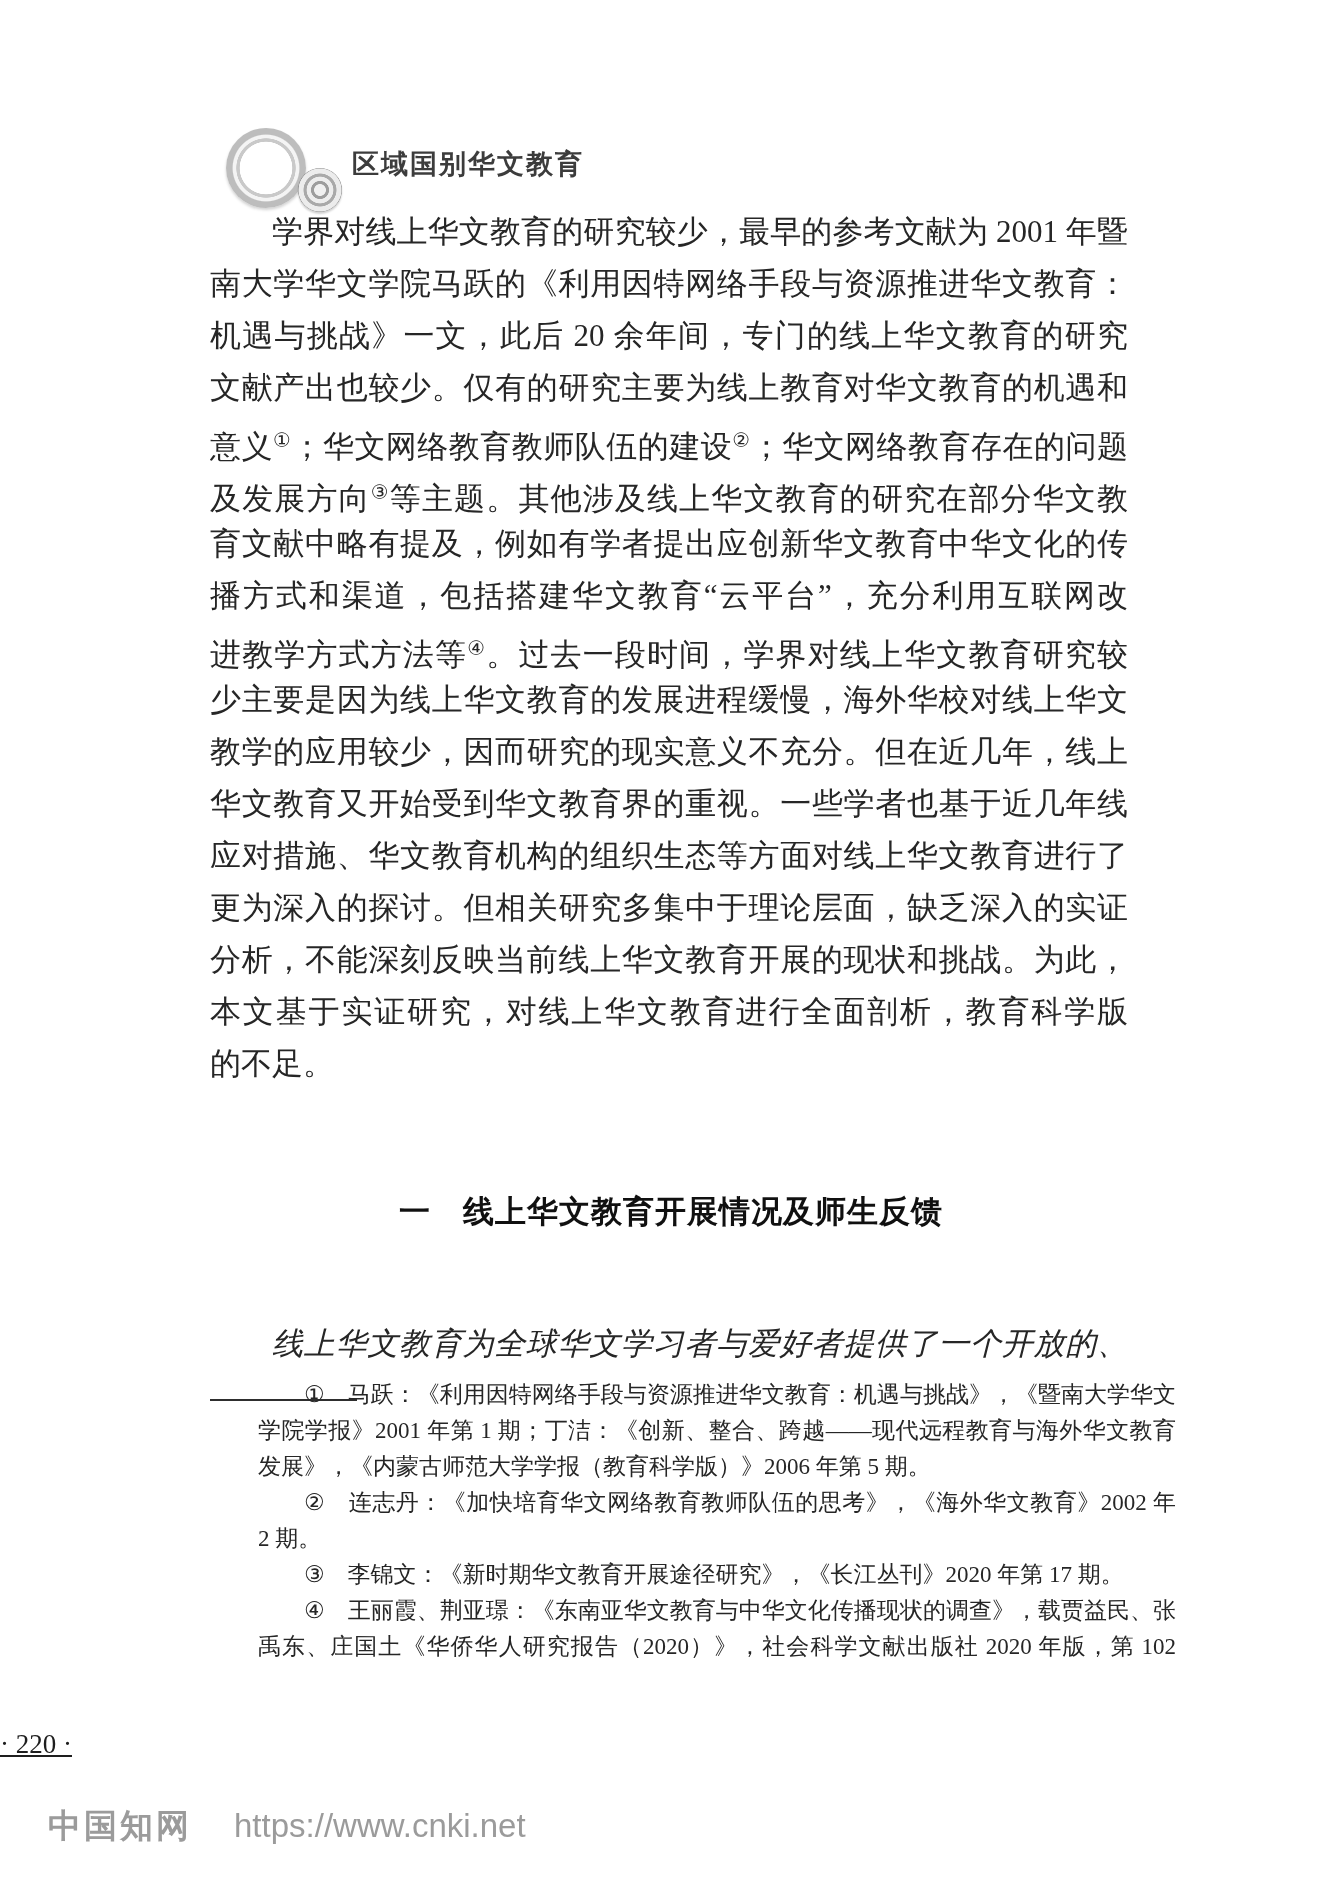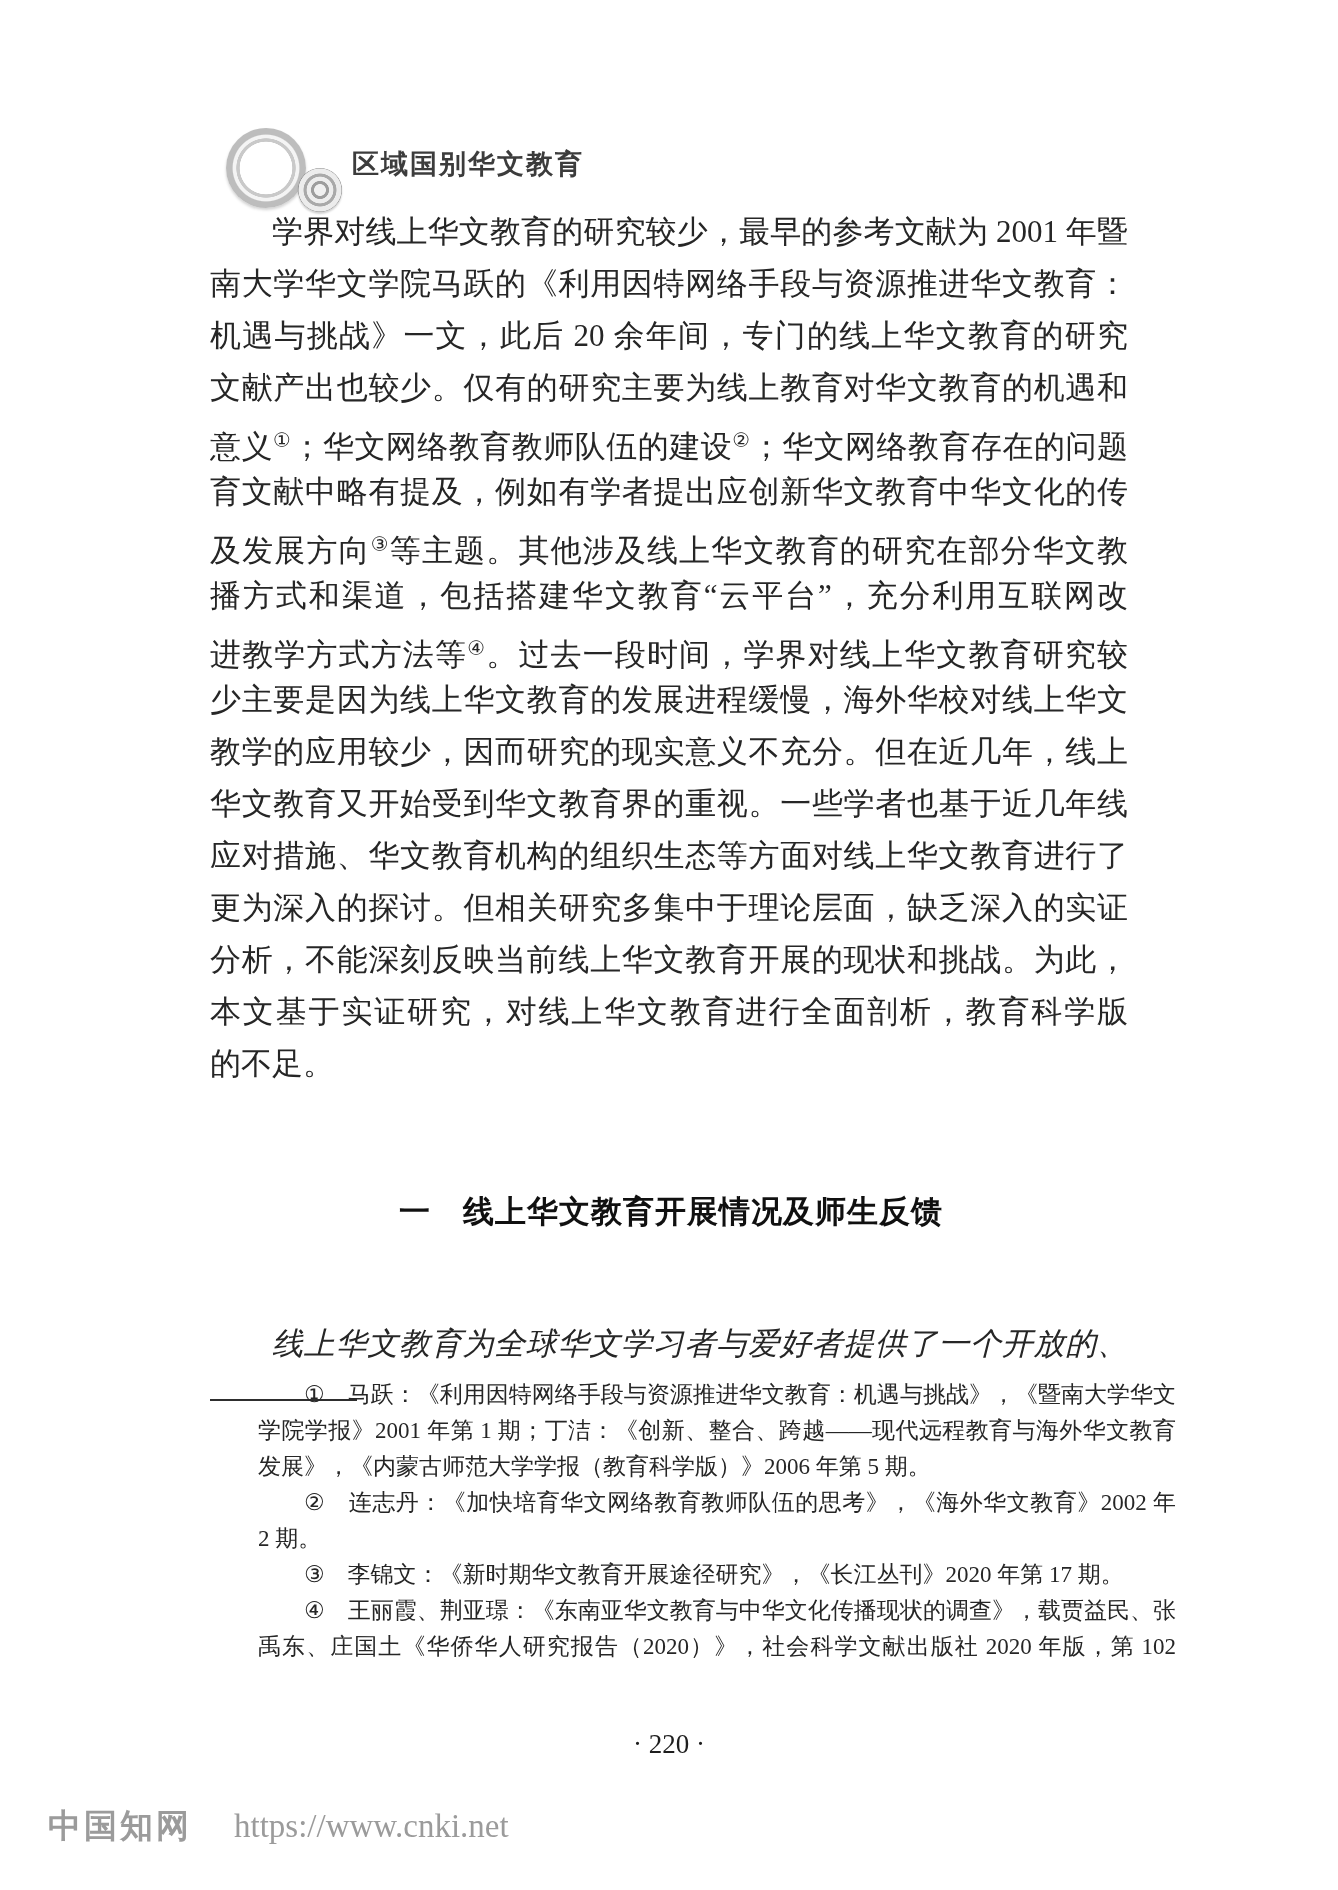--- a/index.html
+++ b/index.html
@@ -53,25 +53,25 @@
   }
 
   
   .fn-rule { position:absolute; left:210px; top:1399px; width:147px; height:2px; background:#2e2e2e; }
   #footnotes { position:absolute; left:210px; top:1377px; width:918px;margin-left:48px; }
   #footnotes .line { height:36px; line-height:36px; font-size:23px; }
 
   
   .pageno {
     position:absolute; left:0; top:1729px; width:1338px; height:32px;
-    text-align:center; font-size:27px; color:#1e1e1e;
+    text-align:left; font-size:27px; color:#1e1e1e;text-decoration:underline;
   }
   .site-footer {
     position:absolute; left:48px; top:1804px; display:flex; align-items:baseline; gap:42px;
-    font-family:Liberation Serif, serif;
+    font-family:Liberation Sans, sans-serif;
     color:#9b9b9b; font-size:33px;
   }
   .site-footer .cn { font-weight:bold; letter-spacing:3px; }
   .site-footer a { color:#9b9b9b; text-decoration:none; }
 </style>
 </head>
 <body>
 
 <div class="page">
 
@@ -83,22 +83,22 @@
     <div class="brand">区域国别华文教育</div>
   </header>
 
   <main>
     <div id="para1" class="textblock">
         <div class="line indent"><span>学界对线上华文教育的研究较少，最早的参考文献为 2001 年暨</span></div>
         <div class="line"><span>南大学华文学院马跃的《利用因特网络手段与资源推进华文教育：</span></div>
         <div class="line"><span>机遇与挑战》一文，此后 20 余年间，专门的线上华文教育的研究</span></div>
         <div class="line"><span>文献产出也较少。仅有的研究主要为线上教育对华文教育的机遇和</span></div>
         <div class="line"><span>意义</span><span class="supref">①</span><span>；华文网络教育教师队伍的建设</span><span class="supref">②</span><span>；华文网络教育存在的问题</span></div>
+        <div class="line"><span>及发展方向</span><span class="supref">③</span><span>等主题。其他涉及线上华文教育的研究在部分华文教</span></div>
         <div class="line"><span>育文献中略有提及，例如有学者提出应创新华文教育中华文化的传</span></div>
-        <div class="line"><span>及发展方向</span><span class="supref">③</span><span>等主题。其他涉及线上华文教育的研究在部分华文教</span></div>
         <div class="line"><span>播方式和渠道，包括搭建华文教育“云平台”，充分利用互联网改</span></div>
         <div class="line"><span>进教学方式方法等</span><span class="supref">④</span><span>。过去一段时间，学界对线上华文教育研究较</span></div>
         <div class="line"><span>少主要是因为线上华文教育的发展进程缓慢，海外华校对线上华文</span></div>
         <div class="line"><span>教学的应用较少，因而研究的现实意义不充分。但在近几年，线上</span></div>
         <div class="line"><span>华文教育又开始受到华文教育界的重视。一些学者也基于近几年线</span></div>
         <div class="line"><span>应对措施、华文教育机构的组织生态等方面对线上华文教育进行了</span></div>
         <div class="line"><span>更为深入的探讨。但相关研究多集中于理论层面，缺乏深入的实证</span></div>
         <div class="line"><span>分析，不能深刻反映当前线上华文教育开展的现状和挑战。为此，</span></div>
         <div class="line"><span>本文基于实证研究，对线上华文教育进行全面剖析，教育科学版</span></div>
         <div class="line last"><span>的不足。</span></div>

